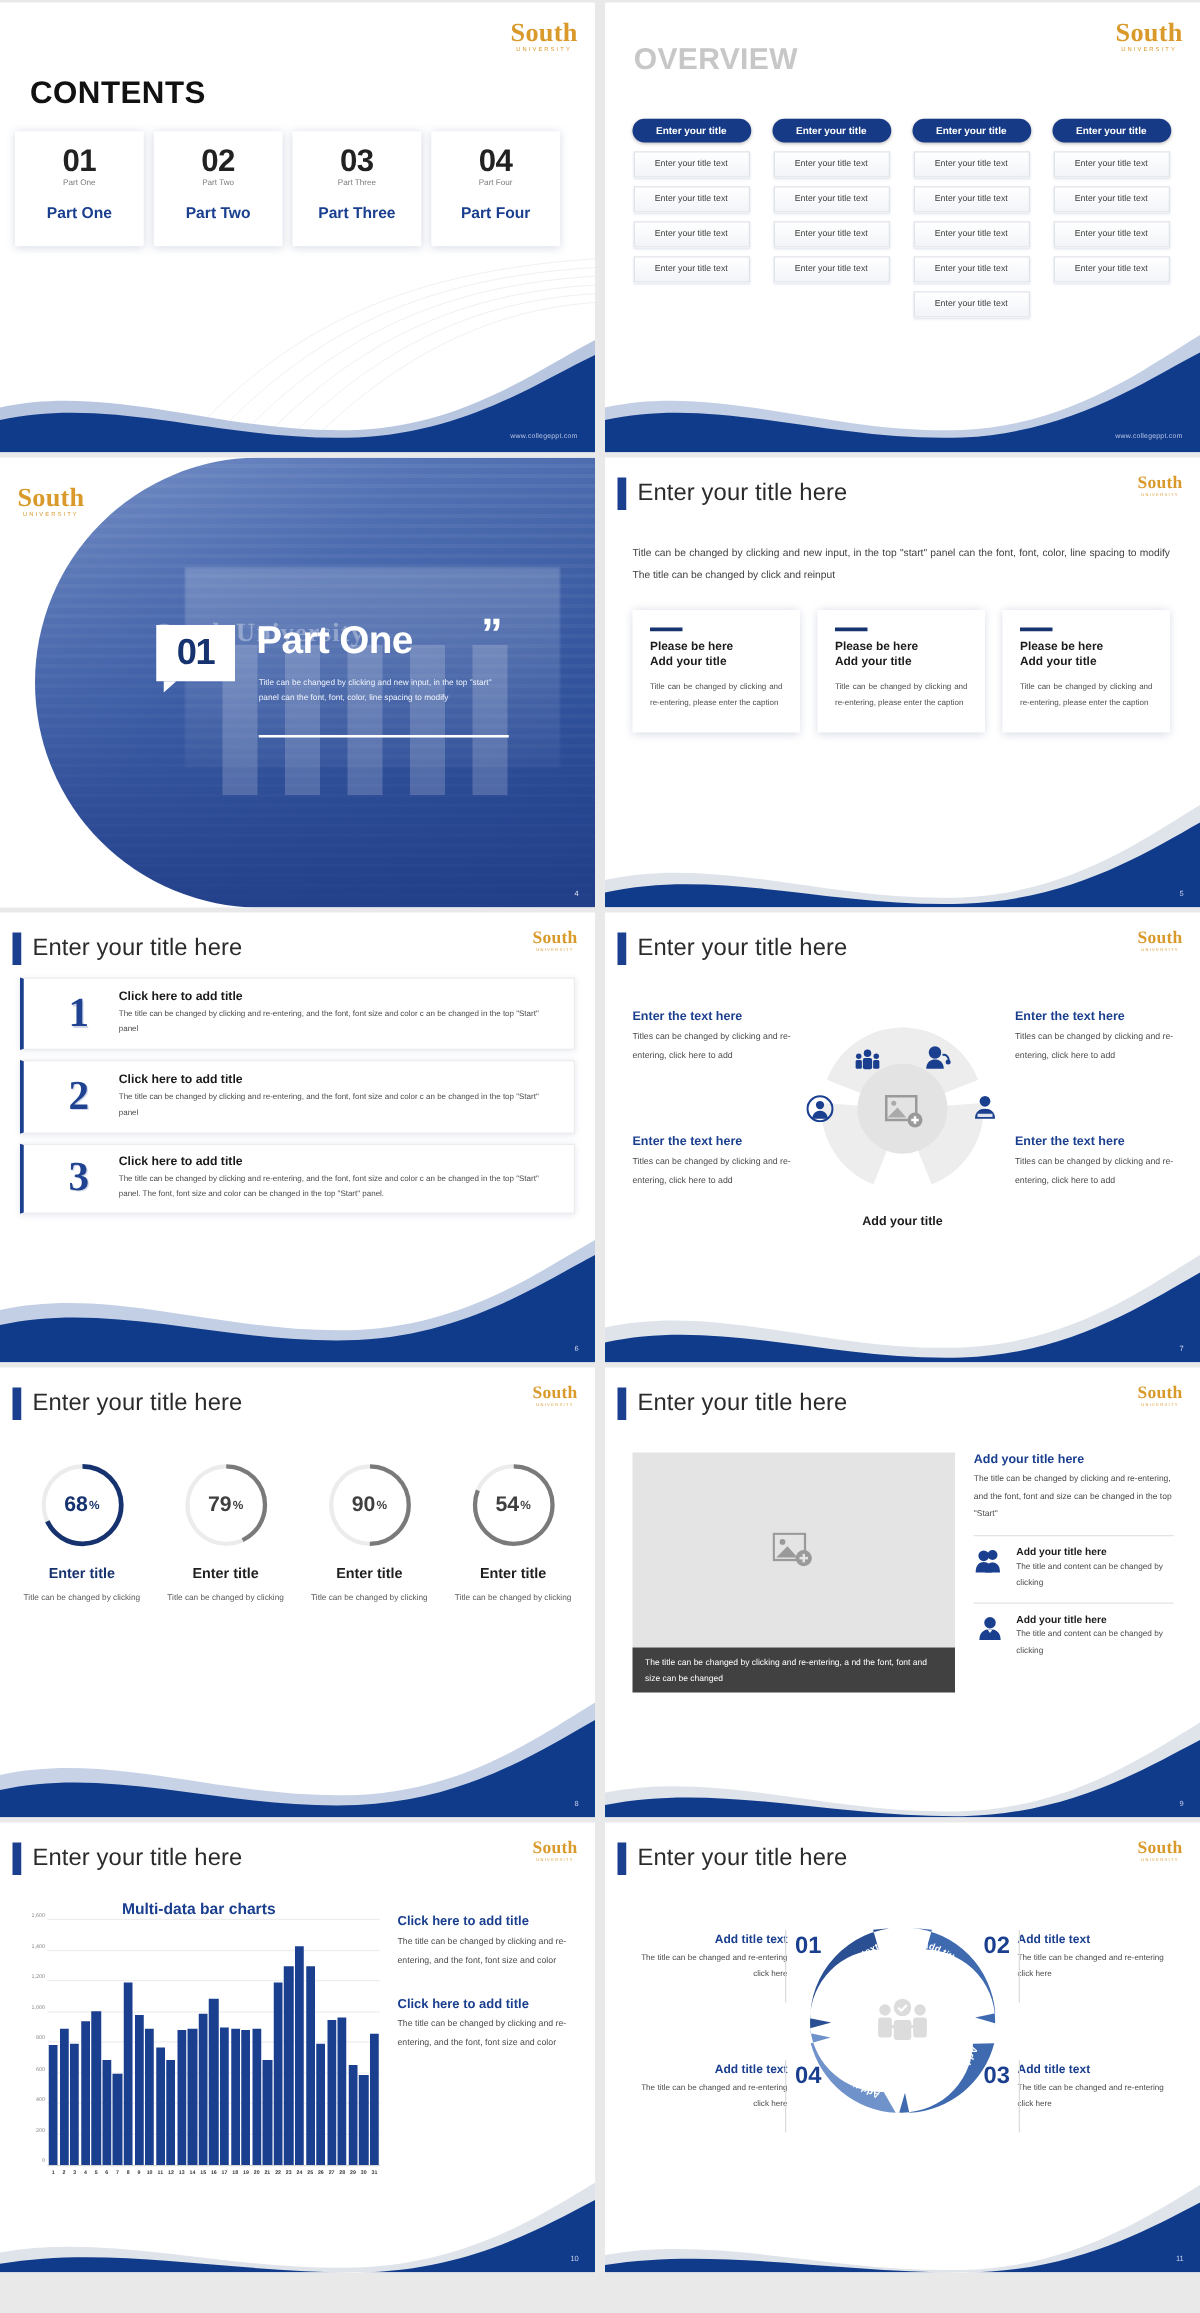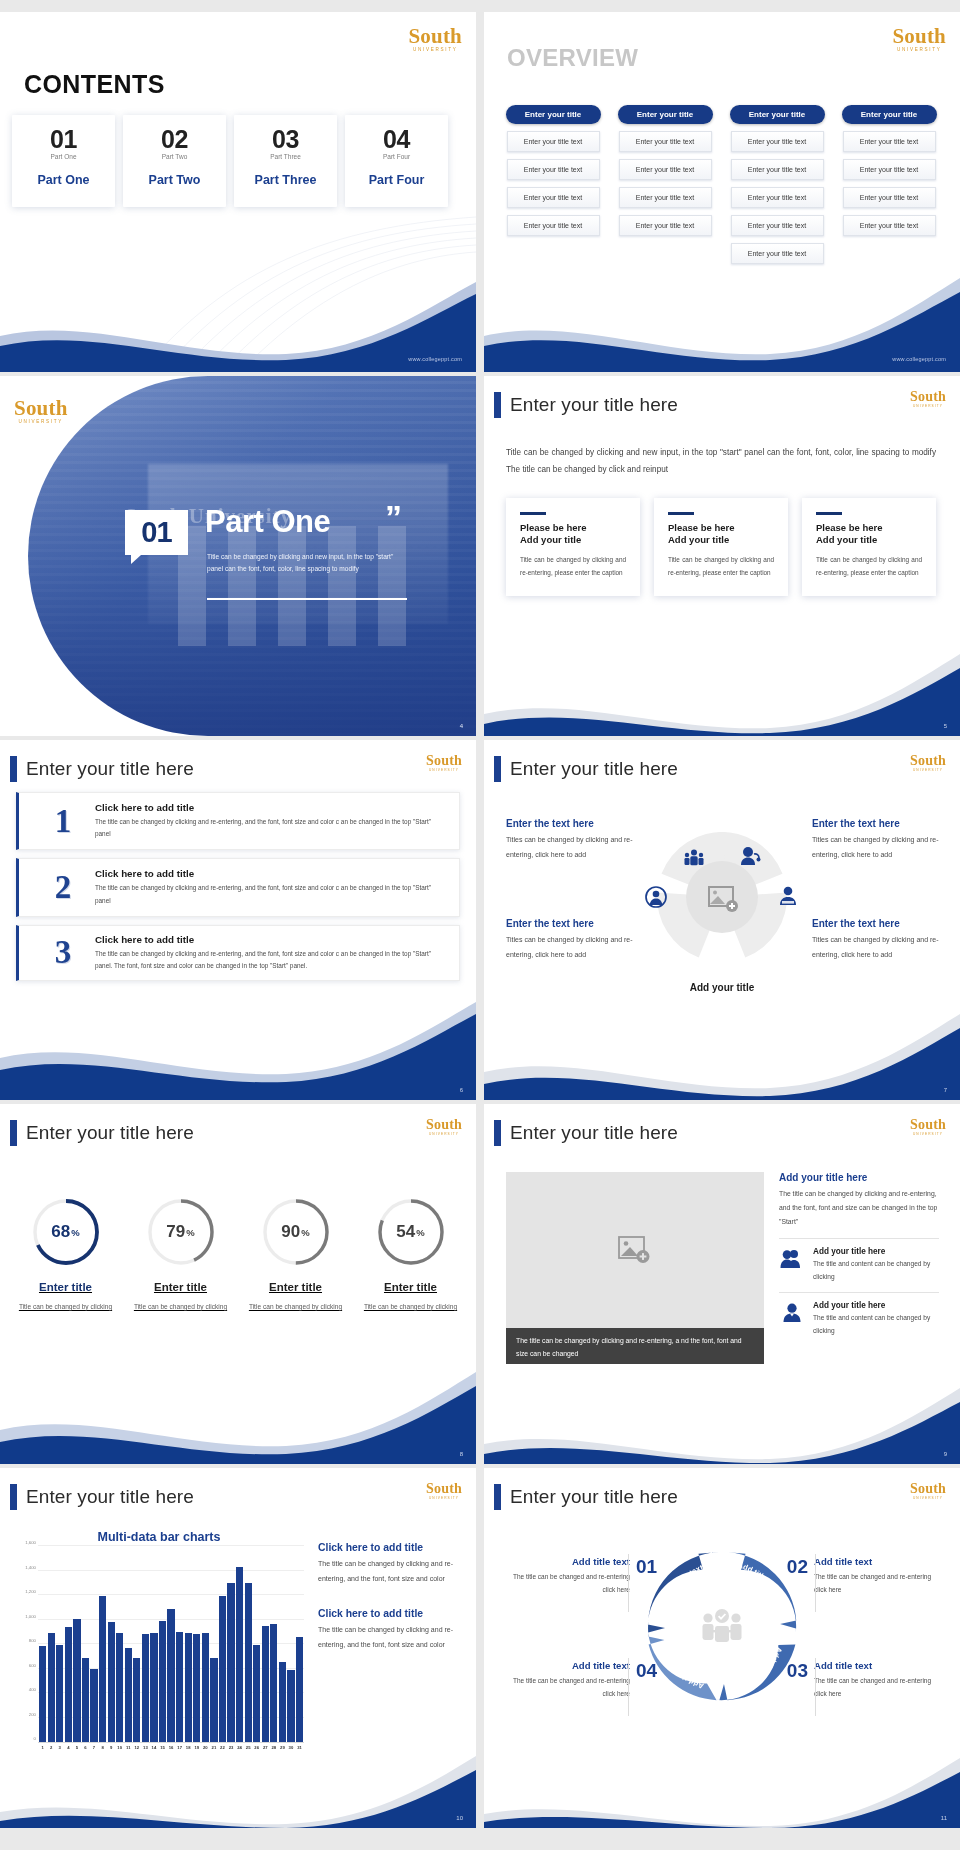--- a/index.html
+++ b/index.html
@@ -7,21 +7,21 @@
     width: 960px; height: 1850px;
     background: #e9e9e9;
     font-family: "Liberation Sans", sans-serif;
     overflow: hidden;
   }
   .grid {
     display: grid;
     grid-template-columns: 476px 476px;
     grid-auto-rows: 360px;
     gap: 4px 8px;
-    padding: 12px 0 0 0;
+    padding: 2px 0 0 0;
   }
   .slide {
     position: relative;
     width: 476px; height: 360px;
     background: #fff;
     overflow: hidden;
   }
   
   .hdr { position:absolute; top:16px; left:10px; display:flex; align-items:center; }
   .hdr .bar { width:7px; height:26px; background:#1b3f8f; margin-right:9px; }
@@ -120,21 +120,21 @@
   
   .s7-l { position:absolute; left:22px; }
   .s7-r { position:absolute; right:20px; text-align:left;}
   .s7-blk .t { font-size:10px; font-weight:700; color:#1b3f8f; }
   .s7-blk .d { font-size:7px; color:#4b4b4b; line-height:2.1; margin-top:4px;}
   .s7-wheel { position:absolute; left:50%; top:88px; transform:translateX(-50%); width:138px; height:138px;}
   .s7-center-ttl { position:absolute; left:50%; top:242px; transform:translateX(-50%);
     font-size:10px; font-weight:700; color:#1b1b1b;}
 
   
-  .s8-items{ position:absolute; top:92px; left:8px; display:flex;text-decoration:underline; }
+  .s8-items{ position:absolute; top:74px; left:8px; display:flex; }
   .s8-it { width:115px; text-align:center;}
   .s8-ring { position:relative; width:72px; height:72px; margin:0 auto;}
   .s8-val { position:absolute; inset:0; display:flex; align-items:center; justify-content:center;
      font-size:17px; font-weight:700; }
   .s8-val small { font-size:9.5px; font-weight:700; margin-left:1px;}
   .s8-name { font-size:11.5px; font-weight:700; margin-top:13px;}
   .s8-sub  { font-size:6.6px; color:#5a5a5a; line-height:1.75; margin-top:8px;}
 
   
   .s9-img { position:absolute; left:22px; top:68px; width:258px; height:156px; background:#e4e4e4;

